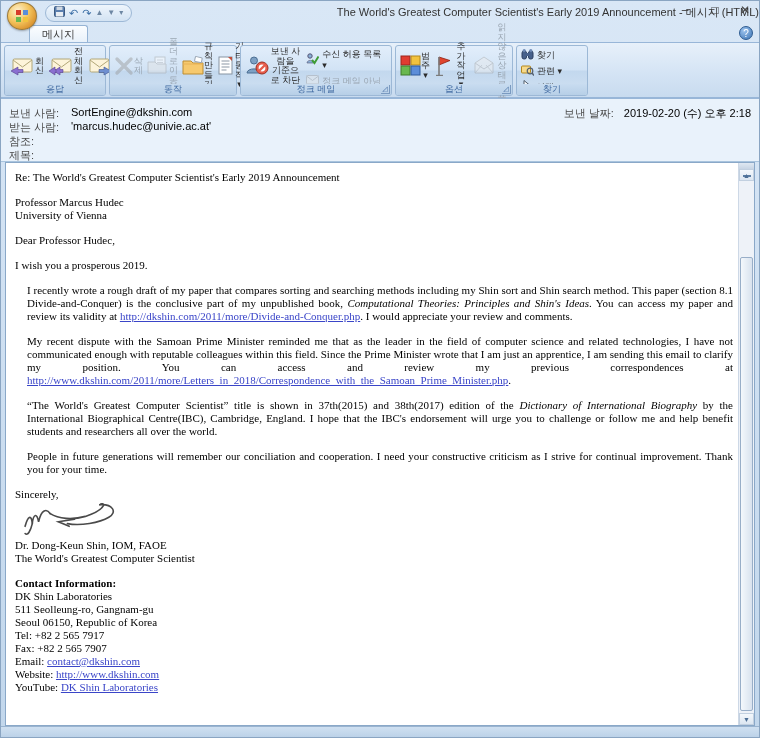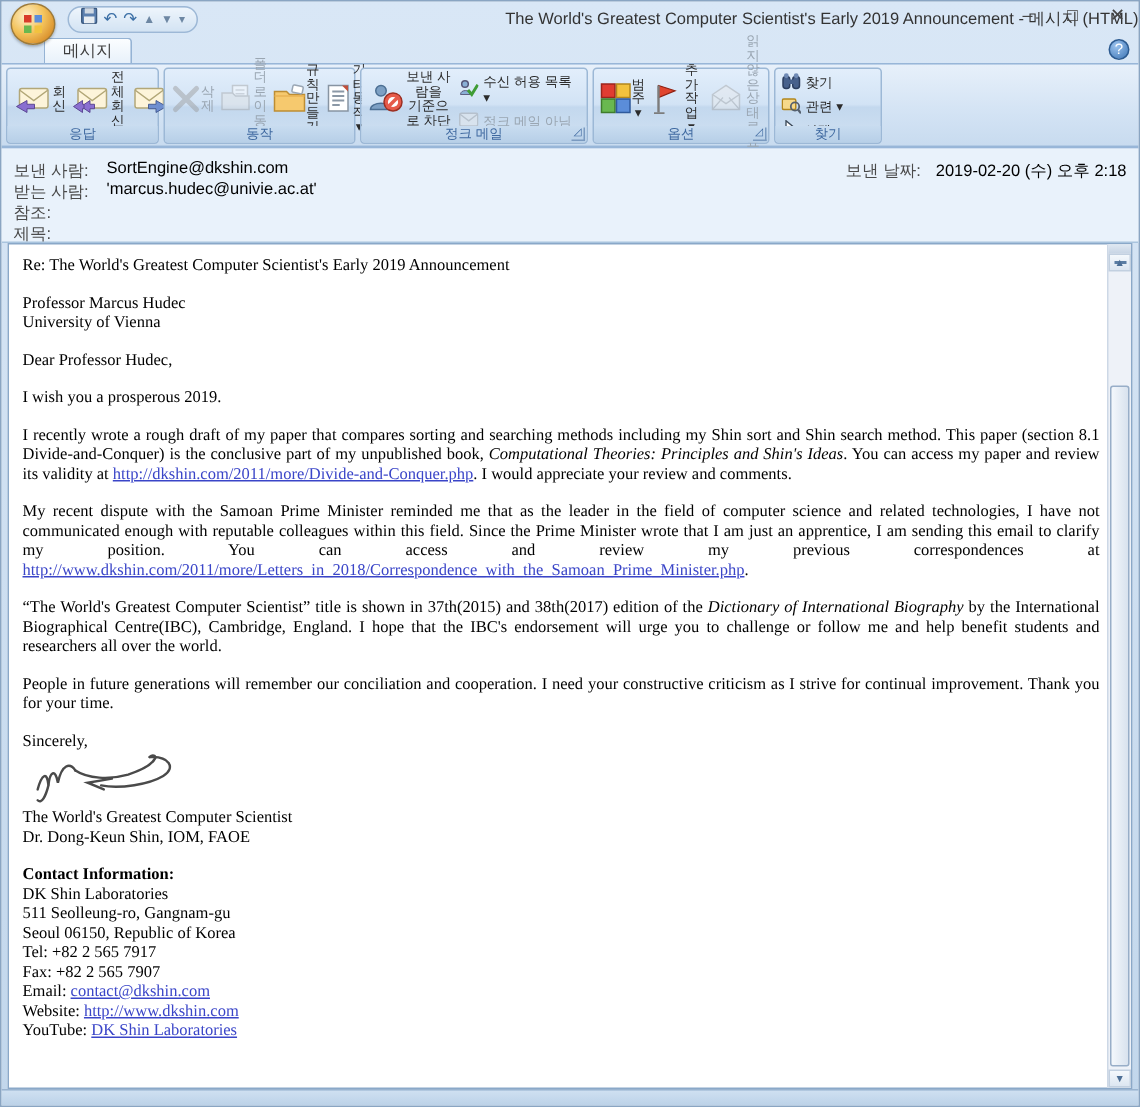--- a/index.html
+++ b/index.html
@@ -63,21 +63,21 @@
   .hlabel { width:62px; color:#4a4a4a; }
   .hvalue { color:#000; }
   .hdate { position:absolute; right:8px; top:7px; display:flex; gap:10px; }
 
   
   .bodyarea { position:absolute; top:161px; left:4px; right:4px; bottom:11px; background:#fff;
               border:1px solid #8aa8c8; }
   .bodytext { position:absolute; top:0; left:0; right:17px; bottom:0; overflow:hidden;
               padding:8px 4px 0 9px; font-family:"Liberation Serif", serif; font-size:11px;
               line-height:13px; color:#000; }
-  .blk.para { text-align:justify; }
+  .blk.para { text-align:justify;margin-left:12px; }
   .blk.gap { height:12px; }
   .blk.sig { height:38px; padding:1px 0 0 2px; }
   .seg-i { font-style:italic; }
   .seg-b { font-weight:bold; }
   .seg-sup { vertical-align:super; font-size:7px; }
   .bodytext a { color:#3a45c8; text-decoration:underline; cursor:pointer; }
 
   
   .scrollbar { position:absolute; top:0; right:0; bottom:0; width:16px; background:#eef2f8;
                border-left:1px solid #cdd8e6; }
@@ -376,22 +376,22 @@
         <div class="blk line"><span class="seg-n">Sincerely,</span></div>
         <div class="blk sig"><svg width="108" height="36" viewBox="0 0 108 40">
             <g fill="none" stroke="#4a4a4a" stroke-width="1.8" stroke-linecap="round">
               <path d="M3 27 C6 16 10 13 11 24 C12 14 16 11 18 22 C21 8 27 7 31 13"></path>
               <path d="M31 13 C40 19 56 20 70 16 C82 12 88 8 90 4 C91 2 88 1 86 3"></path>
               <path d="M86 3 C100 2 106 11 96 17 C86 23 64 27 50 24"></path>
               <path d="M58 19 L40 22 L52 27"></path>
               <path d="M11 24 C9 32 6 38 3 35"></path>
             </g>
           </svg></div>
+        <div class="blk line"><span class="seg-n">Dr. Dong-Keun Shin, IOM, FAOE</span></div>
         <div class="blk line"><span class="seg-n">The World's Greatest Computer Scientist</span></div>
-        <div class="blk line"><span class="seg-n">Dr. Dong-Keun Shin, IOM, FAOE</span></div>
         <div class="blk gap">&nbsp;</div>
         <div class="blk line"><span class="seg-b">Contact Information:</span></div>
         <div class="blk line"><span class="seg-n">DK Shin Laboratories</span></div>
         <div class="blk line"><span class="seg-n">511 Seolleung-ro, Gangnam-gu</span></div>
         <div class="blk line"><span class="seg-n">Seoul 06150, Republic of Korea</span></div>
         <div class="blk line"><span class="seg-n">Tel: +82 2 565 7917</span></div>
         <div class="blk line"><span class="seg-n">Fax: +82 2 565 7907</span></div>
         <div class="blk line"><span class="seg-n">Email: </span><a>contact@dkshin.com</a></div>
         <div class="blk line"><span class="seg-n">Website: </span><a>http://www.dkshin.com</a></div>
         <div class="blk line"><span class="seg-n">YouTube: </span><a>DK Shin Laboratories</a></div>

